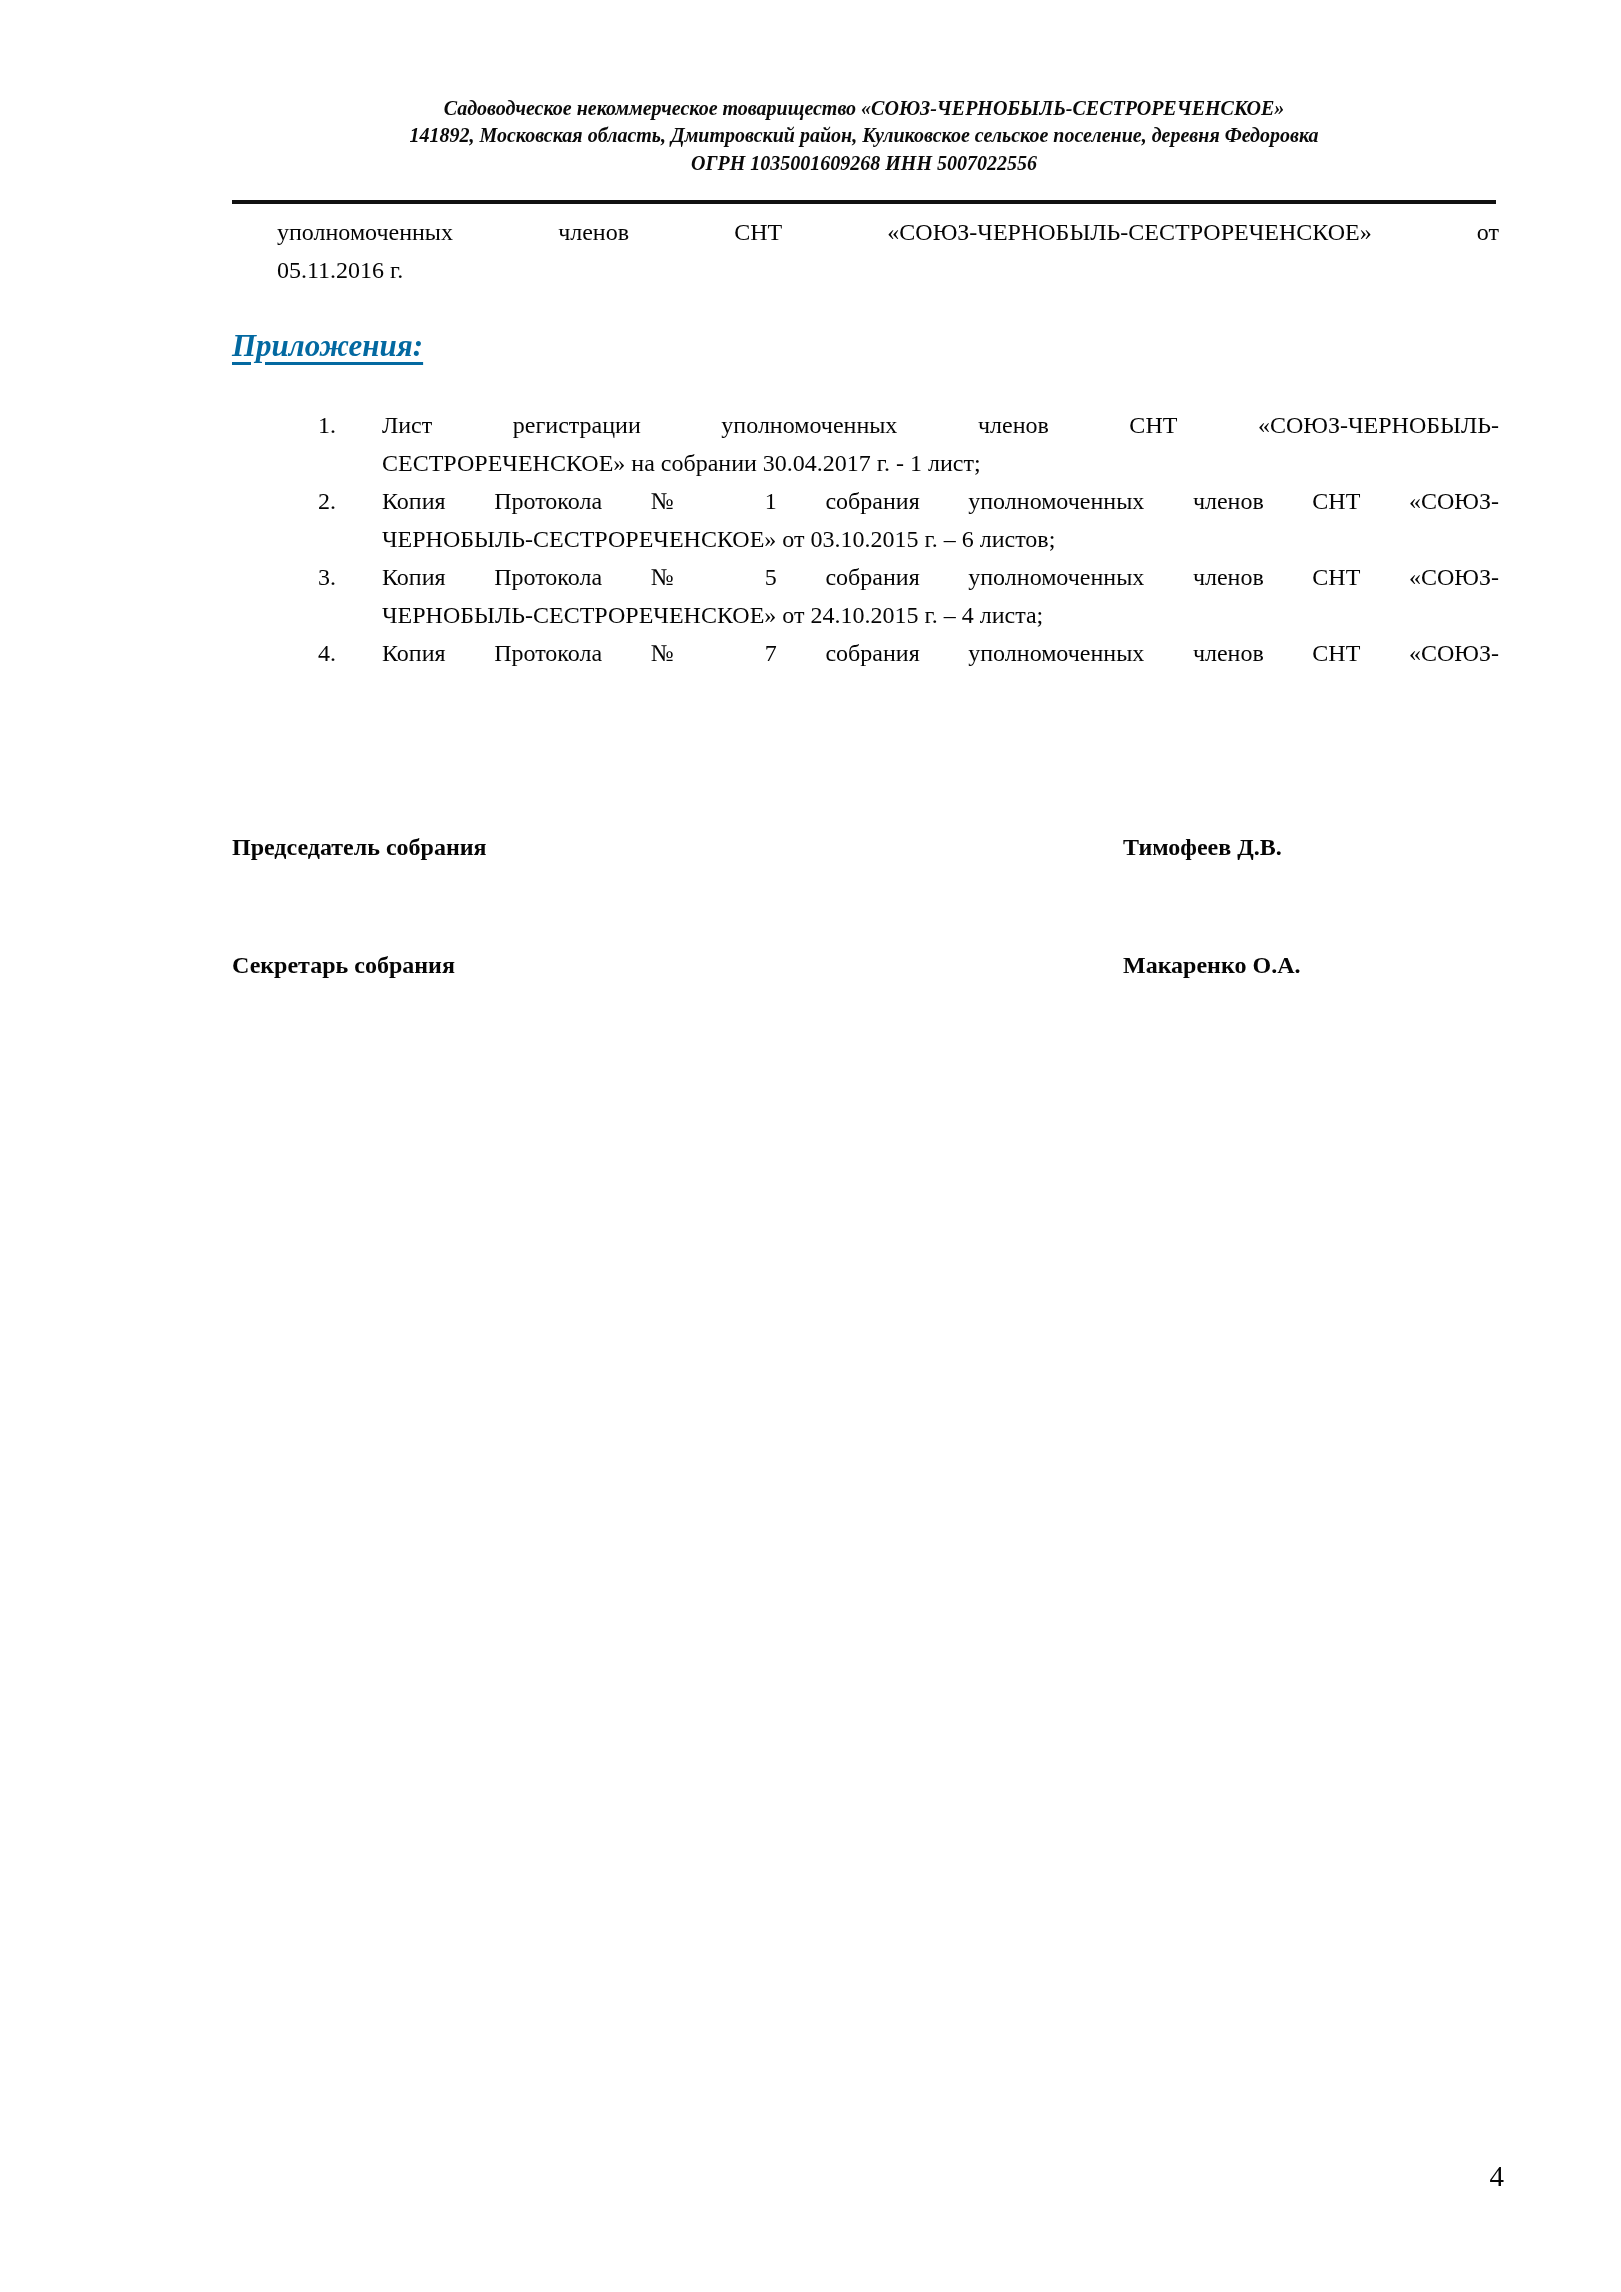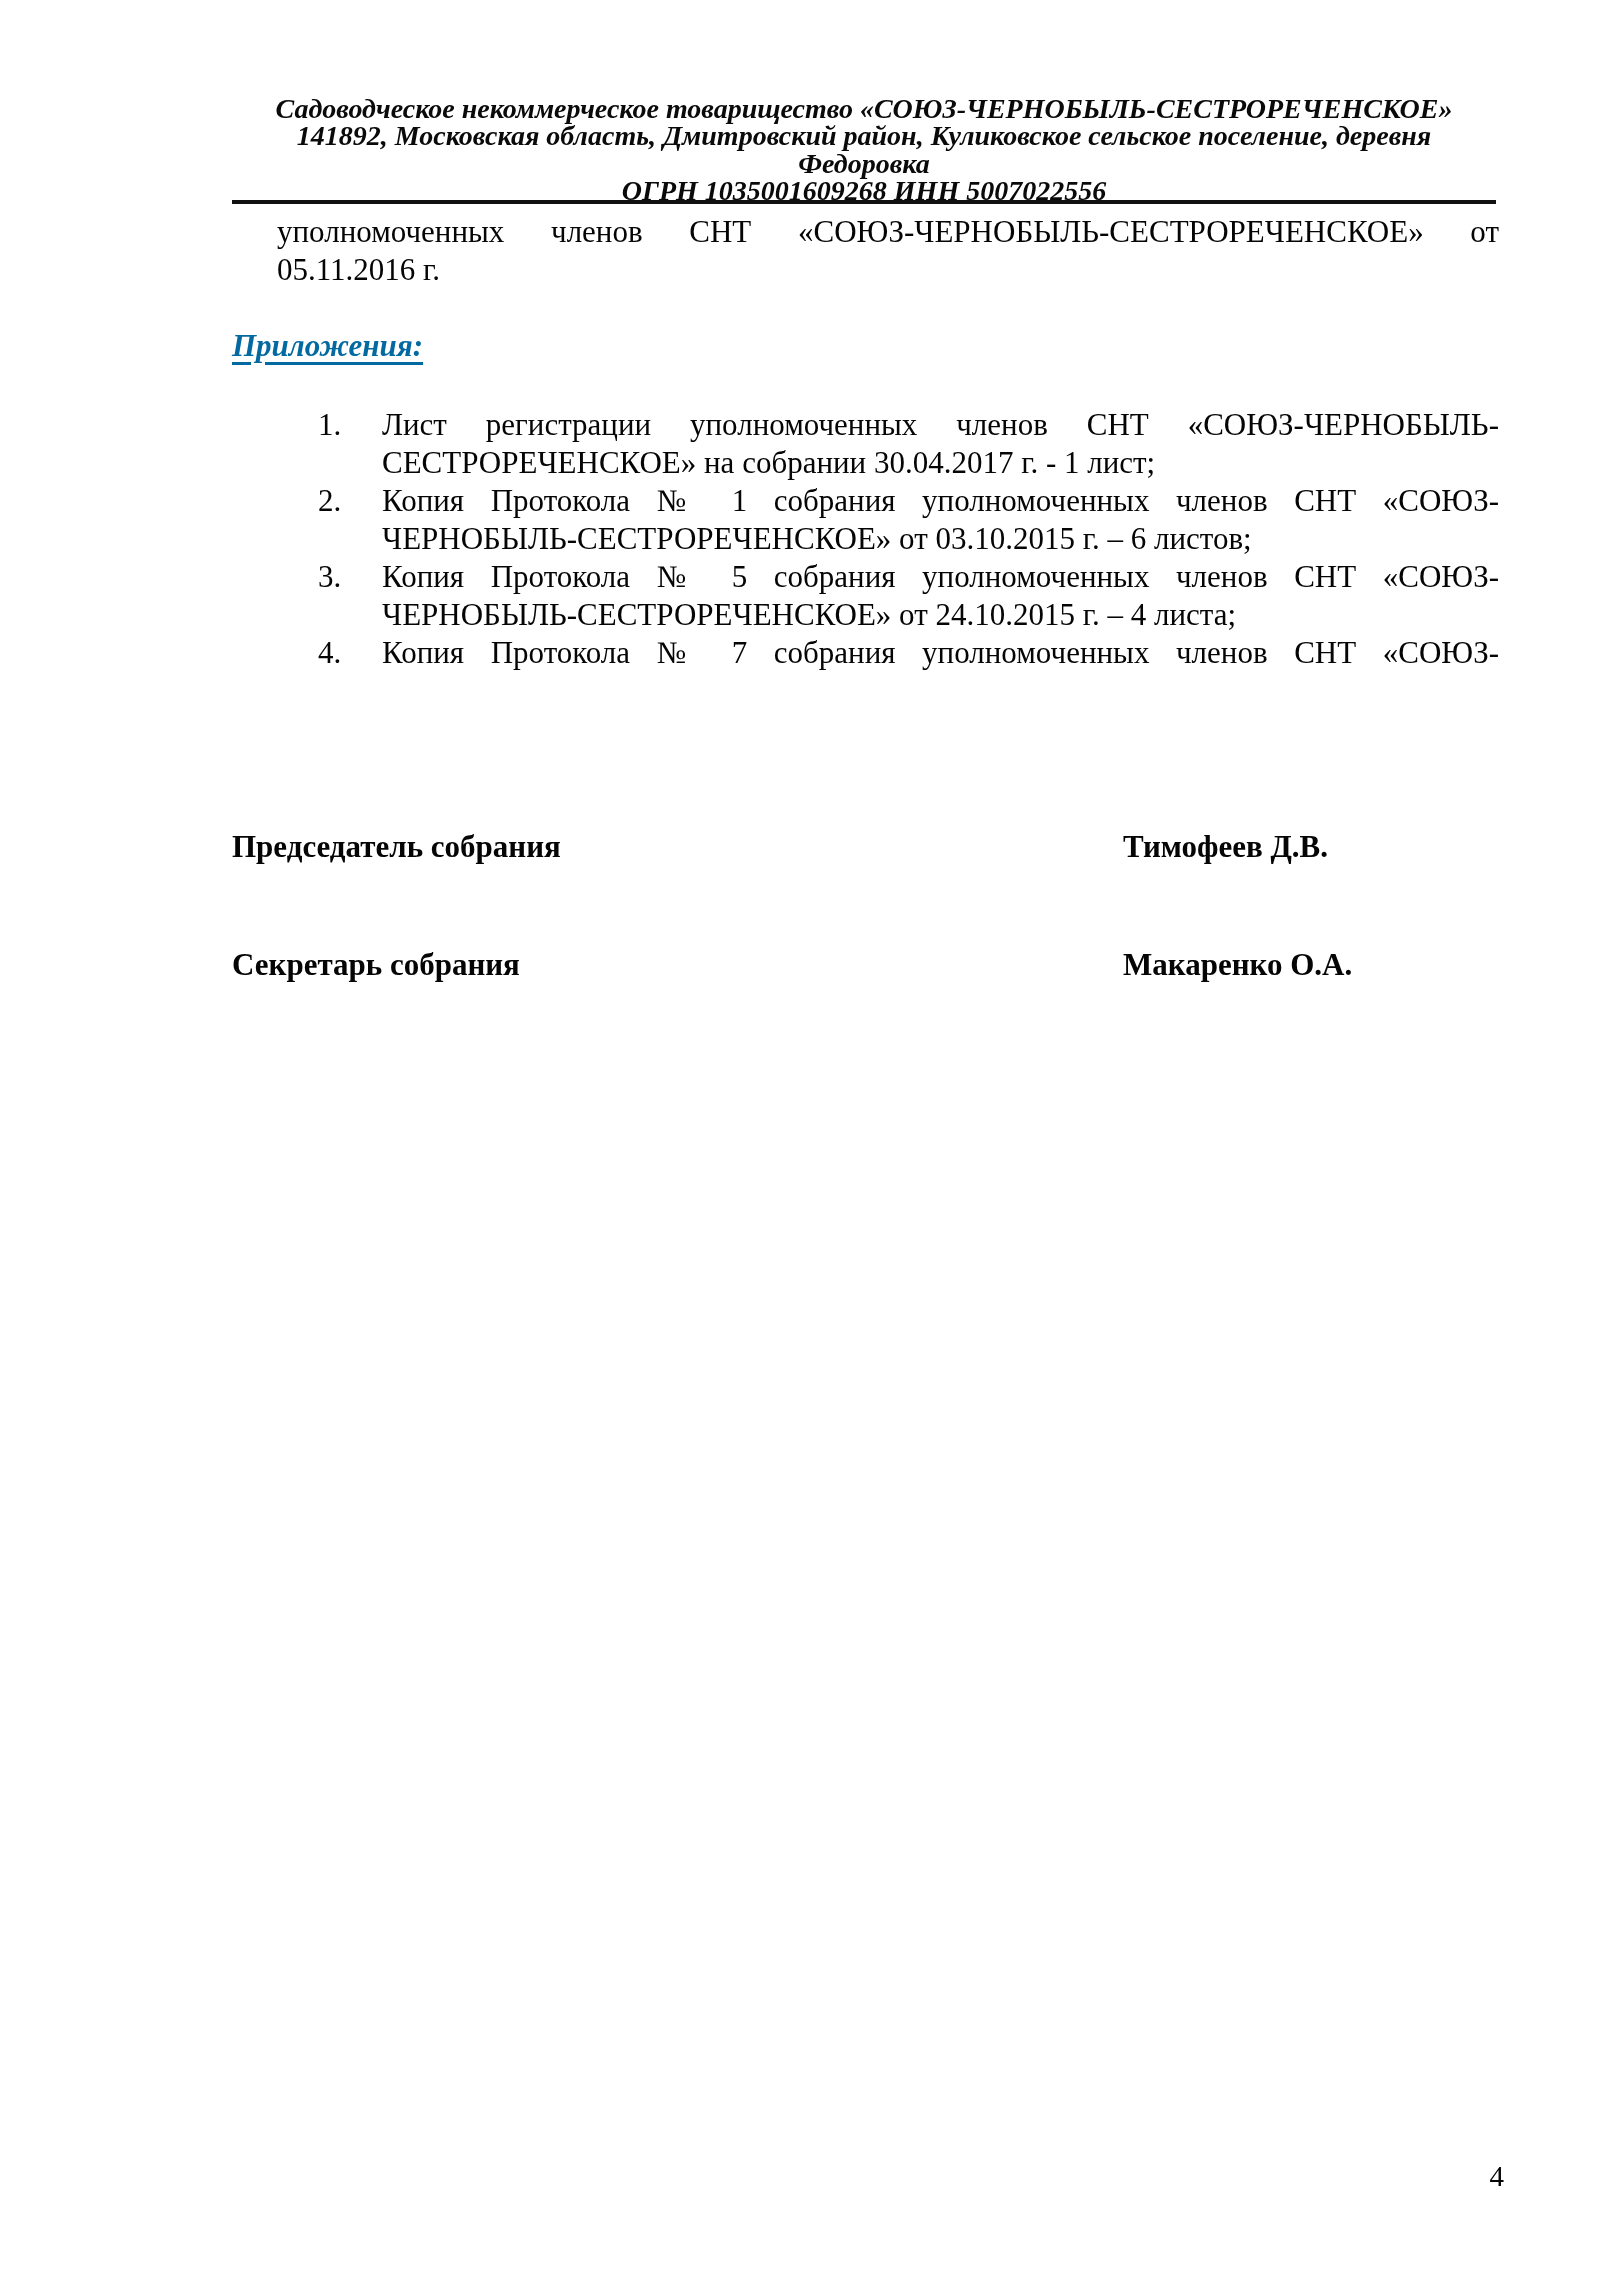--- a/index.html
+++ b/index.html
@@ -19,38 +19,38 @@
 
   
   .letterhead {
     position: absolute;
     top: 95px;
     left: 232px;
     width: 1264px;
     text-align: center;
     font-style: italic;
     font-weight: bold;
-    font-size: 28px;
+    font-size: 20px;
     line-height: 27.4px;
     color: #0a0a0a;
   }
   .letterhead .lh-line { display: block; }
 
   .header-rule {
     position: absolute;
     top: 200px;
     left: 232px;
     width: 1264px;
     height: 3.9px;
     background: #111111;
   }
 
   
   .doc-text {
-    font-size: 31px;
+    font-size: 24px;
     line-height: 38px;
     color: #050505;
   }
   .jline {
     display: block;
     text-align: justify;
     text-align-last: justify;
   }
   .lline { display: block; text-align: left; }
 

